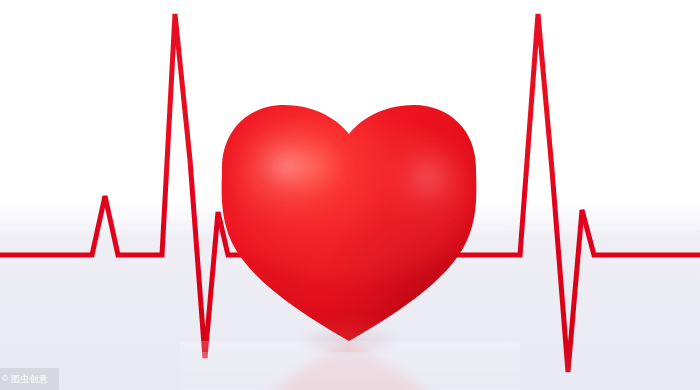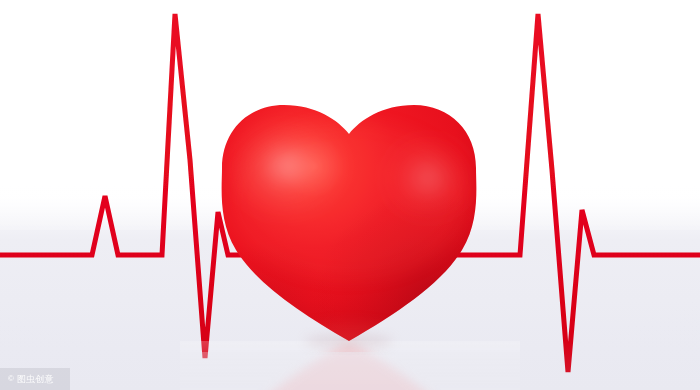--- a/index.html
+++ b/index.html
@@ -69,27 +69,27 @@
     left: 0; top: 0;
     width: 700px; height: 390px;
     pointer-events: none;
   }
 
   
   .watermark {
     position: absolute;
     left: 0;
     bottom: 0;
-    width: 70px;
+    width: 59px;
     height: 22px;
     background: rgba(201,201,209,0.55);
     display: flex;
     align-items: center;
     gap: 3px;
-    padding-left: 8px;
+    padding-left: 2px;
     box-sizing: border-box;
   }
   .watermark .wm-c {
     font-size: 8px;
     color: #ffffff;
     line-height: 1;
     opacity: 0.95;
   }
   .watermark .wm-t {
     font-size: 9px;

